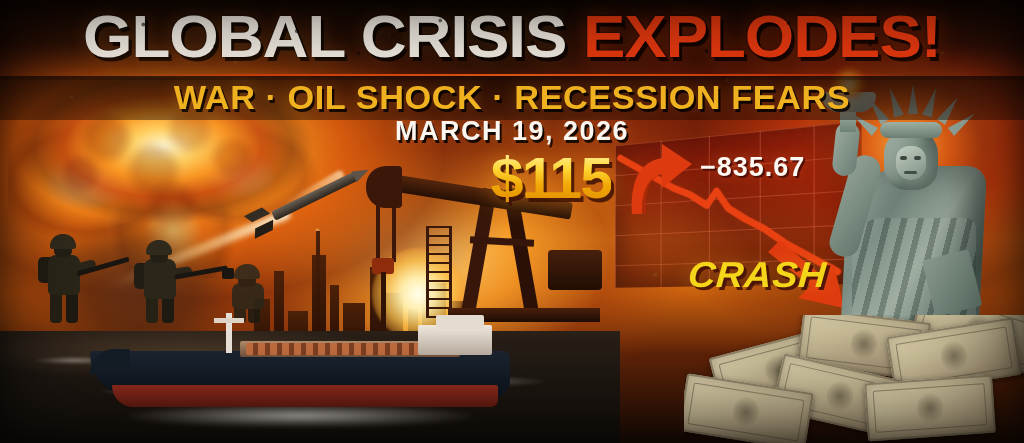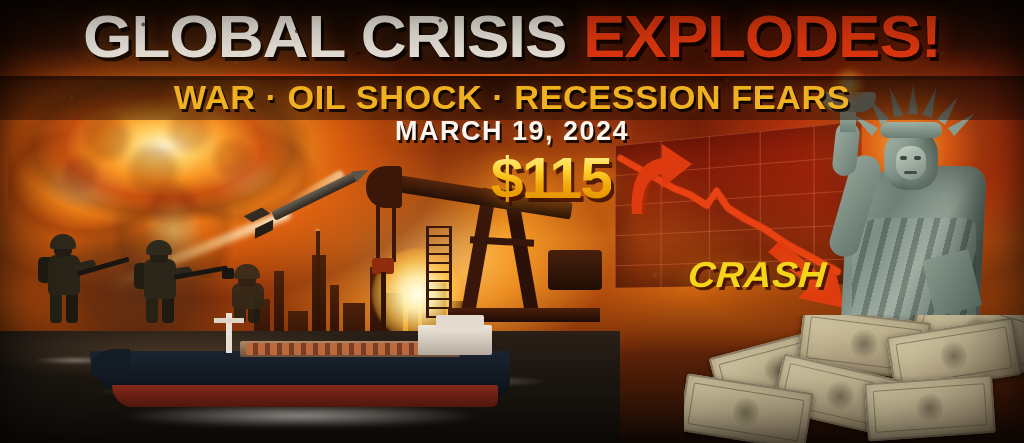--- a/index.html
+++ b/index.html
@@ -515,24 +515,25 @@
   </div>
 
   <div class="topband"></div>
 
   <div class="headline"><span class="w">GLOBAL CRISIS</span><span class="w">&nbsp;</span><span class="r">EXPLODES!</span></div>
   <div class="grunge"></div>
 
   <div class="rule"></div>
   <div class="subband"></div>
   <div class="subtitle">WAR · OIL SHOCK · RECESSION FEARS</div>
-  <div class="datetext">MARCH 19, 2024</div>
+  <div class="datetext">MARCH 19, 2026</div>
 
   <div class="price">$115</div>
   <svg class="uparrow" viewBox="0 0 72 72">
     <path d="M14 70 C14 46, 20 34, 34 30 L34 44 L64 20 L34 0 L34 14 C10 18, 2 40, 4 70 Z" fill="#dd3a10"></path>
     <path d="M34 30 C24 33, 19 42, 18 58 L18 70 L14 70 C14 46, 20 34, 34 30 Z" fill="#b52b08" opacity=".7"></path>
   </svg>
 
+  <div class="dropnum">−835.67</div>
   <div class="crash">CRASH</div>
 
   <div class="vignette"></div>
 </div>
 
 </body></html>

